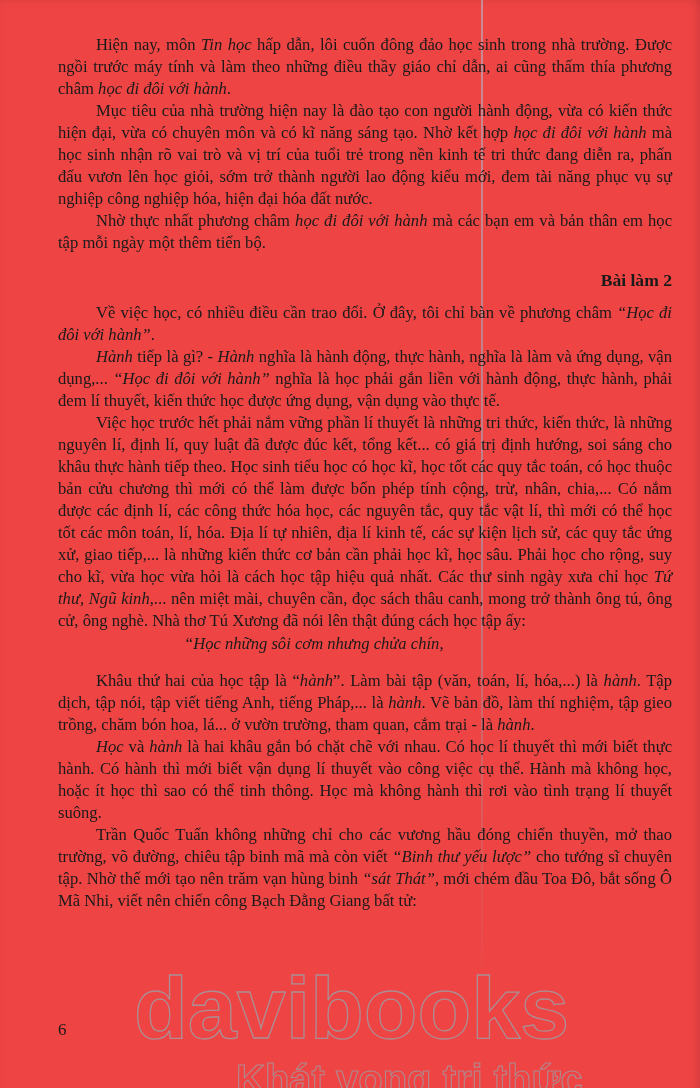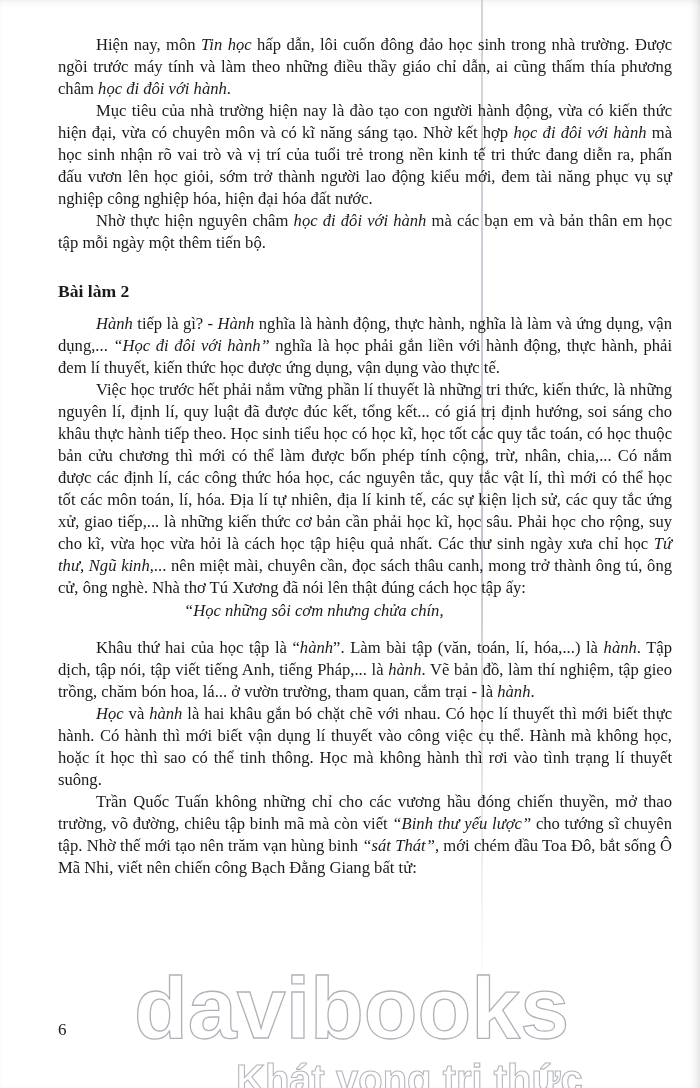--- a/index.html
+++ b/index.html
@@ -4,42 +4,42 @@
 <style>
   html, body { margin: 0; padding: 0; }
   body {
     width: 700px; height: 1088px;
     background: #e9e9e7;
     font-family: "Liberation Serif", serif;
   }
   .page {
     position: relative;
     width: 700px; height: 1088px;
-    background: #ffffff;
+    background: #ef4444;
     overflow: hidden;
     box-shadow: inset -9px 0 12px -9px rgba(0,0,0,.20),
                 inset 0 9px 12px -10px rgba(0,0,0,.10),
                 inset 4px 0 10px -8px rgba(0,0,0,.08);
   }
   
   .scan-line {
     position: absolute; left: 481px; top: 0;
     width: 1.5px; height: 992px;
     background: linear-gradient(#b4bac6 0%, #9aa2b0 55%, rgba(170,178,192,0) 100%);
     opacity: .6;
   }
   .content {
     position: absolute; left: 58px; top: 34px; width: 614px;
     font-size: 16.6px; line-height: 22px;
     color: #1a1a1a;
     text-align: justify;
   }
   p.body { margin: 0; text-indent: 38px; }
   p.heading {
-    margin: 26px 0 11px; text-align: left; text-indent: 0;
+    margin: 15px 0 11px; text-align: right; text-indent: 0;
     font-weight: bold; font-size: 17.6px;
   }
   .it { font-style: italic; }
   .b  { font-weight: bold; }
   .signature {
     margin: 5px 0 13px 118px;
     text-align: center;
     font-family: "Liberation Sans", sans-serif;
     font-size: 14.6px; line-height: 23px; color: #222;
   }
@@ -76,22 +76,23 @@
 </style>
 </head>
 <body>
 
 <div class="page">
   <div class="scan-line"></div>
 
   <div class="content">
       <p class="body"><span>Hiện nay, môn </span><span class="it">Tin học</span><span> hấp dẫn, lôi cuốn đông đảo học sinh trong nhà trường. Được ngồi trước máy tính và làm theo những điều thầy giáo chỉ dẫn, ai cũng thấm thía phương châm </span><span class="it">học đi đôi với hành</span><span>.</span></p>
       <p class="body"><span>Mục tiêu của nhà trường hiện nay là đào tạo con người hành động, vừa có kiến thức hiện đại, vừa có chuyên môn và có kĩ năng sáng tạo. Nhờ kết hợp </span><span class="it">học đi đôi với hành</span><span> mà học sinh nhận rõ vai trò và vị trí của tuổi trẻ trong nền kinh tế tri thức đang diễn ra, phấn đấu vươn lên học giỏi, sớm trở thành người lao động kiểu mới, đem tài năng phục vụ sự nghiệp công nghiệp hóa, hiện đại hóa đất nước.</span></p>
-      <p class="body"><span>Nhờ thực hiện nguyên châm </span><span class="it">học đi đôi với hành</span><span> mà các bạn em và bản thân em học tập mỗi ngày một thêm tiến bộ.</span></p>
+      <p class="body"><span>Nhờ thực nhất phương châm </span><span class="it">học đi đôi với hành</span><span> mà các bạn em và bản thân em học tập mỗi ngày một thêm tiến bộ.</span></p>
       <p class="heading"><span class="b">Bài làm 2</span></p>
+      <p class="body"><span>Về việc học, có nhiều điều cần trao đổi. Ở đây, tôi chỉ bàn về phương châm </span><span class="it">“Học đi đôi với hành”</span><span>.</span></p>
       <p class="body"><span class="it">Hành</span><span> tiếp là gì? - </span><span class="it">Hành</span><span> nghĩa là hành động, thực hành, nghĩa là làm và ứng dụng, vận dụng,... </span><span class="it">“Học đi đôi với hành”</span><span> nghĩa là học phải gắn liền với hành động, thực hành, phải đem lí thuyết, kiến thức học được ứng dụng, vận dụng vào thực tế.</span></p>
       <p class="body"><span>Việc học trước hết phải nắm vững phần lí thuyết là những tri thức, kiến thức, là những nguyên lí, định lí, quy luật đã được đúc kết, tổng kết... có giá trị định hướng, soi sáng cho khâu thực hành tiếp theo. Học sinh tiểu học có học kĩ, học tốt các quy tắc toán, có học thuộc bản cửu chương thì mới có thể làm được bốn phép tính cộng, trừ, nhân, chia,... Có nắm được các định lí, các công thức hóa học, các nguyên tắc, quy tắc vật lí, thì mới có thể học tốt các môn toán, lí, hóa. Địa lí tự nhiên, địa lí kinh tế, các sự kiện lịch sử, các quy tắc ứng xử, giao tiếp,... là những kiến thức cơ bản cần phải học kĩ, học sâu. Phải học cho rộng, suy cho kĩ, vừa học vừa hỏi là cách học tập hiệu quả nhất. Các thư sinh ngày xưa chỉ học </span><span class="it">Tứ thư, Ngũ kinh</span><span>,... nên miệt mài, chuyên cần, đọc sách thâu canh, mong trở thành ông tú, ông cử, ông nghè. Nhà thơ Tú Xương đã nói lên thật đúng cách học tập ấy:</span></p>
       <div class="verse">
         <div class="verse-line">“Học những sôi cơm nhưng chửa chín,</div>
       </div>
       <p class="body"><span>Khâu thứ hai của học tập là “</span><span class="it">hành</span><span>”. Làm bài tập (văn, toán, lí, hóa,...) là </span><span class="it">hành</span><span>. Tập dịch, tập nói, tập viết tiếng Anh, tiếng Pháp,... là </span><span class="it">hành</span><span>. Vẽ bản đồ, làm thí nghiệm, tập gieo trồng, chăm bón hoa, lá... ở vườn trường, tham quan, cắm trại - là </span><span class="it">hành</span><span>.</span></p>
       <p class="body"><span class="it">Học</span><span> và </span><span class="it">hành</span><span> là hai khâu gắn bó chặt chẽ với nhau. Có học lí thuyết thì mới biết thực hành. Có hành thì mới biết vận dụng lí thuyết vào công việc cụ thể. Hành mà không học, hoặc ít học thì sao có thể tinh thông. Học mà không hành thì rơi vào tình trạng lí thuyết suông.</span></p>
       <p class="body"><span>Trần Quốc Tuấn không những chỉ cho các vương hầu đóng chiến thuyền, mở thao trường, võ đường, chiêu tập binh mã mà còn viết </span><span class="it">“Binh thư yếu lược”</span><span> cho tướng sĩ chuyên tập. Nhờ thế mới tạo nên trăm vạn hùng binh </span><span class="it">“sát Thát”</span><span>, mới chém đầu Toa Đô, bắt sống Ô Mã Nhi, viết nên chiến công Bạch Đằng Giang bất tử:</span></p>
     </div>
 

